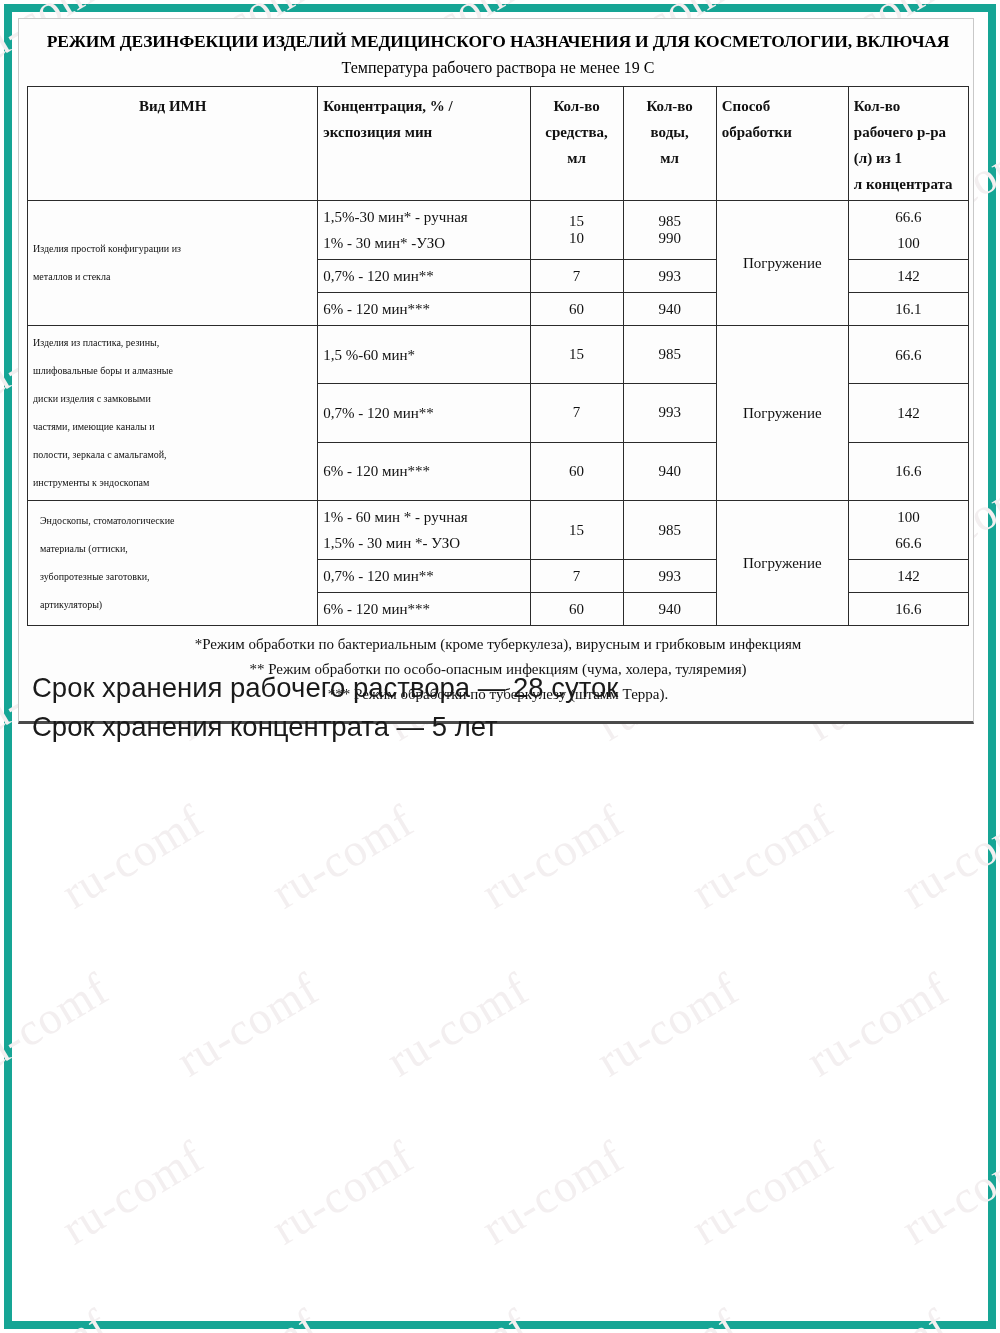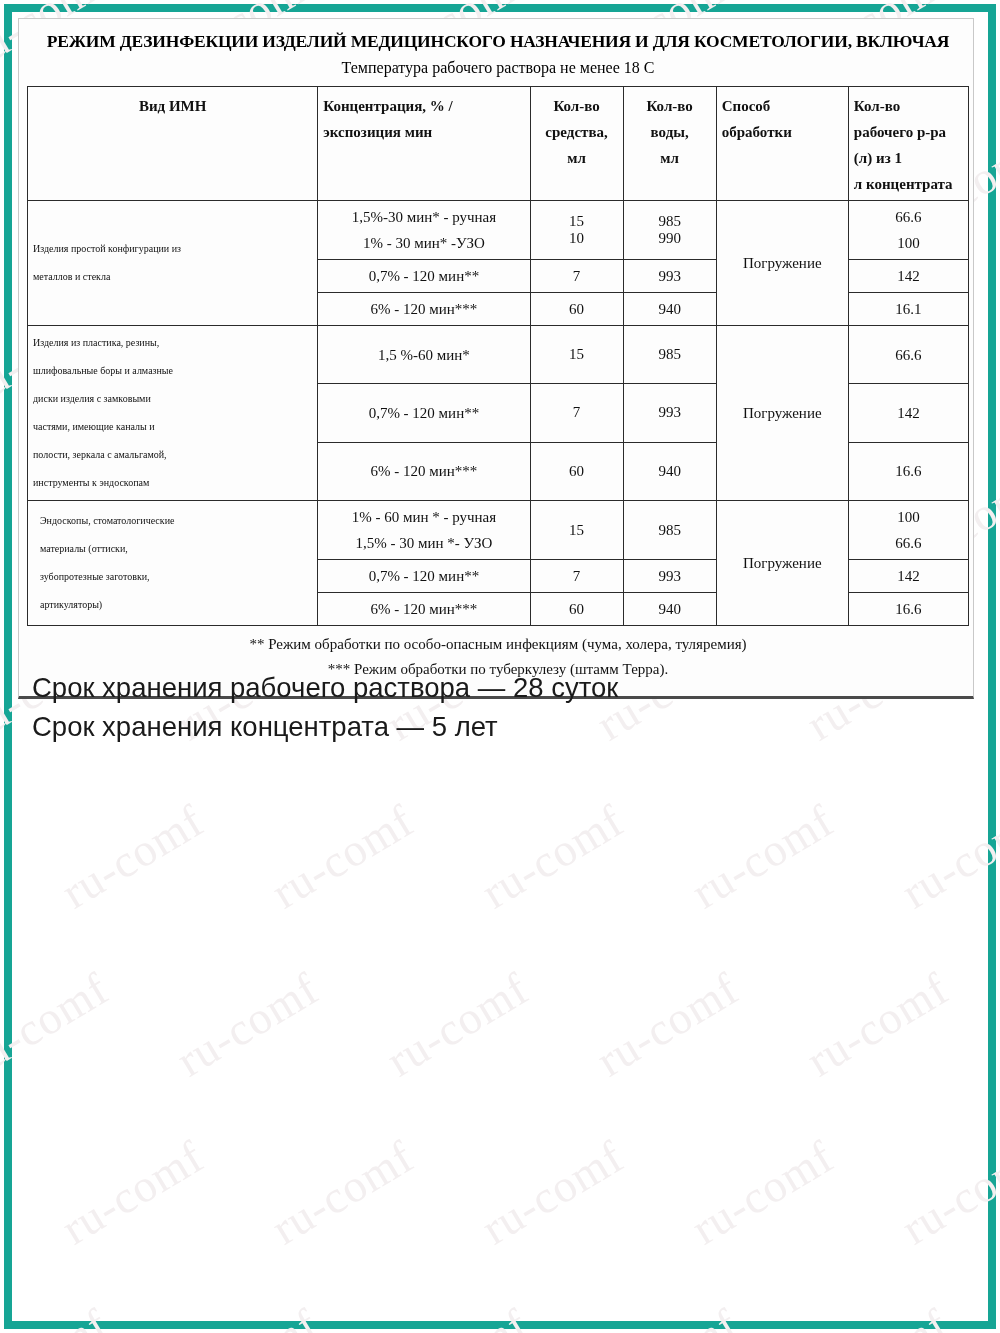--- a/index.html
+++ b/index.html
@@ -95,21 +95,21 @@
   th.h-mean, th.h-water { text-align: center; padding-left: 2px; }
 
   td.kind {
     vertical-align: top;
     text-align: left;
     line-height: 28px;
     padding-top: 4px;
     font-size: 10px;
   }
   td.kind.indent { padding-left: 12px; }
-  td.conc   { text-align: center; line-height: 26px; }
+  td.conc   { line-height: 26px; }
   td.num    { text-align: center; }
   td.method { text-align: center; }
   td.sol    { text-align: center; line-height: 26px; }
 
   
   .notes {
     text-align: center;
     font-size: 15px;
     line-height: 25px;
     margin-top: 6px;
@@ -177,21 +177,21 @@
     <div class="wm" style="left: 170px; top: 1334px;">ru-comf</div>
     <div class="wm" style="left: 380px; top: 1334px;">ru-comf</div>
     <div class="wm" style="left: 590px; top: 1334px;">ru-comf</div>
     <div class="wm" style="left: 800px; top: 1334px;">ru-comf</div>
   </div>
 
 <div class="card">
 
   <div class="title-block">
     <div class="title-line">РЕЖИМ ДЕЗИНФЕКЦИИ ИЗДЕЛИЙ МЕДИЦИНСКОГО НАЗНАЧЕНИЯ И ДЛЯ КОСМЕТОЛОГИИ, ВКЛЮЧАЯ</div>
-    <div class="subtitle">Температура рабочего раствора не менее 18 С</div>
+    <div class="subtitle">Температура рабочего раствора не менее 19 С</div>
   </div>
 
   <table class="dis">
     <colgroup>
       <col style="width:290px">
       <col style="width:212px">
       <col style="width:93px">
       <col style="width:93px">
       <col style="width:132px">
       <col style="width:120px">
@@ -378,20 +378,21 @@
             <div>940</div>
           </td>
           <td class="sol">
             <div>16.6</div>
           </td>
         </tr>
       </tbody>
   </table>
 
   <div class="notes" id="notes">
+      <div>*Режим обработки по бактериальным (кроме туберкулеза), вирусным и грибковым инфекциям</div>
       <div>** Режим обработки по особо-опасным инфекциям (чума, холера, туляремия)</div>
       <div>*** Режим обработки по туберкулезу (штамм Терра).</div>
     </div>
 
 </div>
 
 <div class="storage">
   <div>Срок хранения рабочего раствора — 28 суток</div>
   <div>Срок хранения концентрата — 5 лет</div>
 </div>

